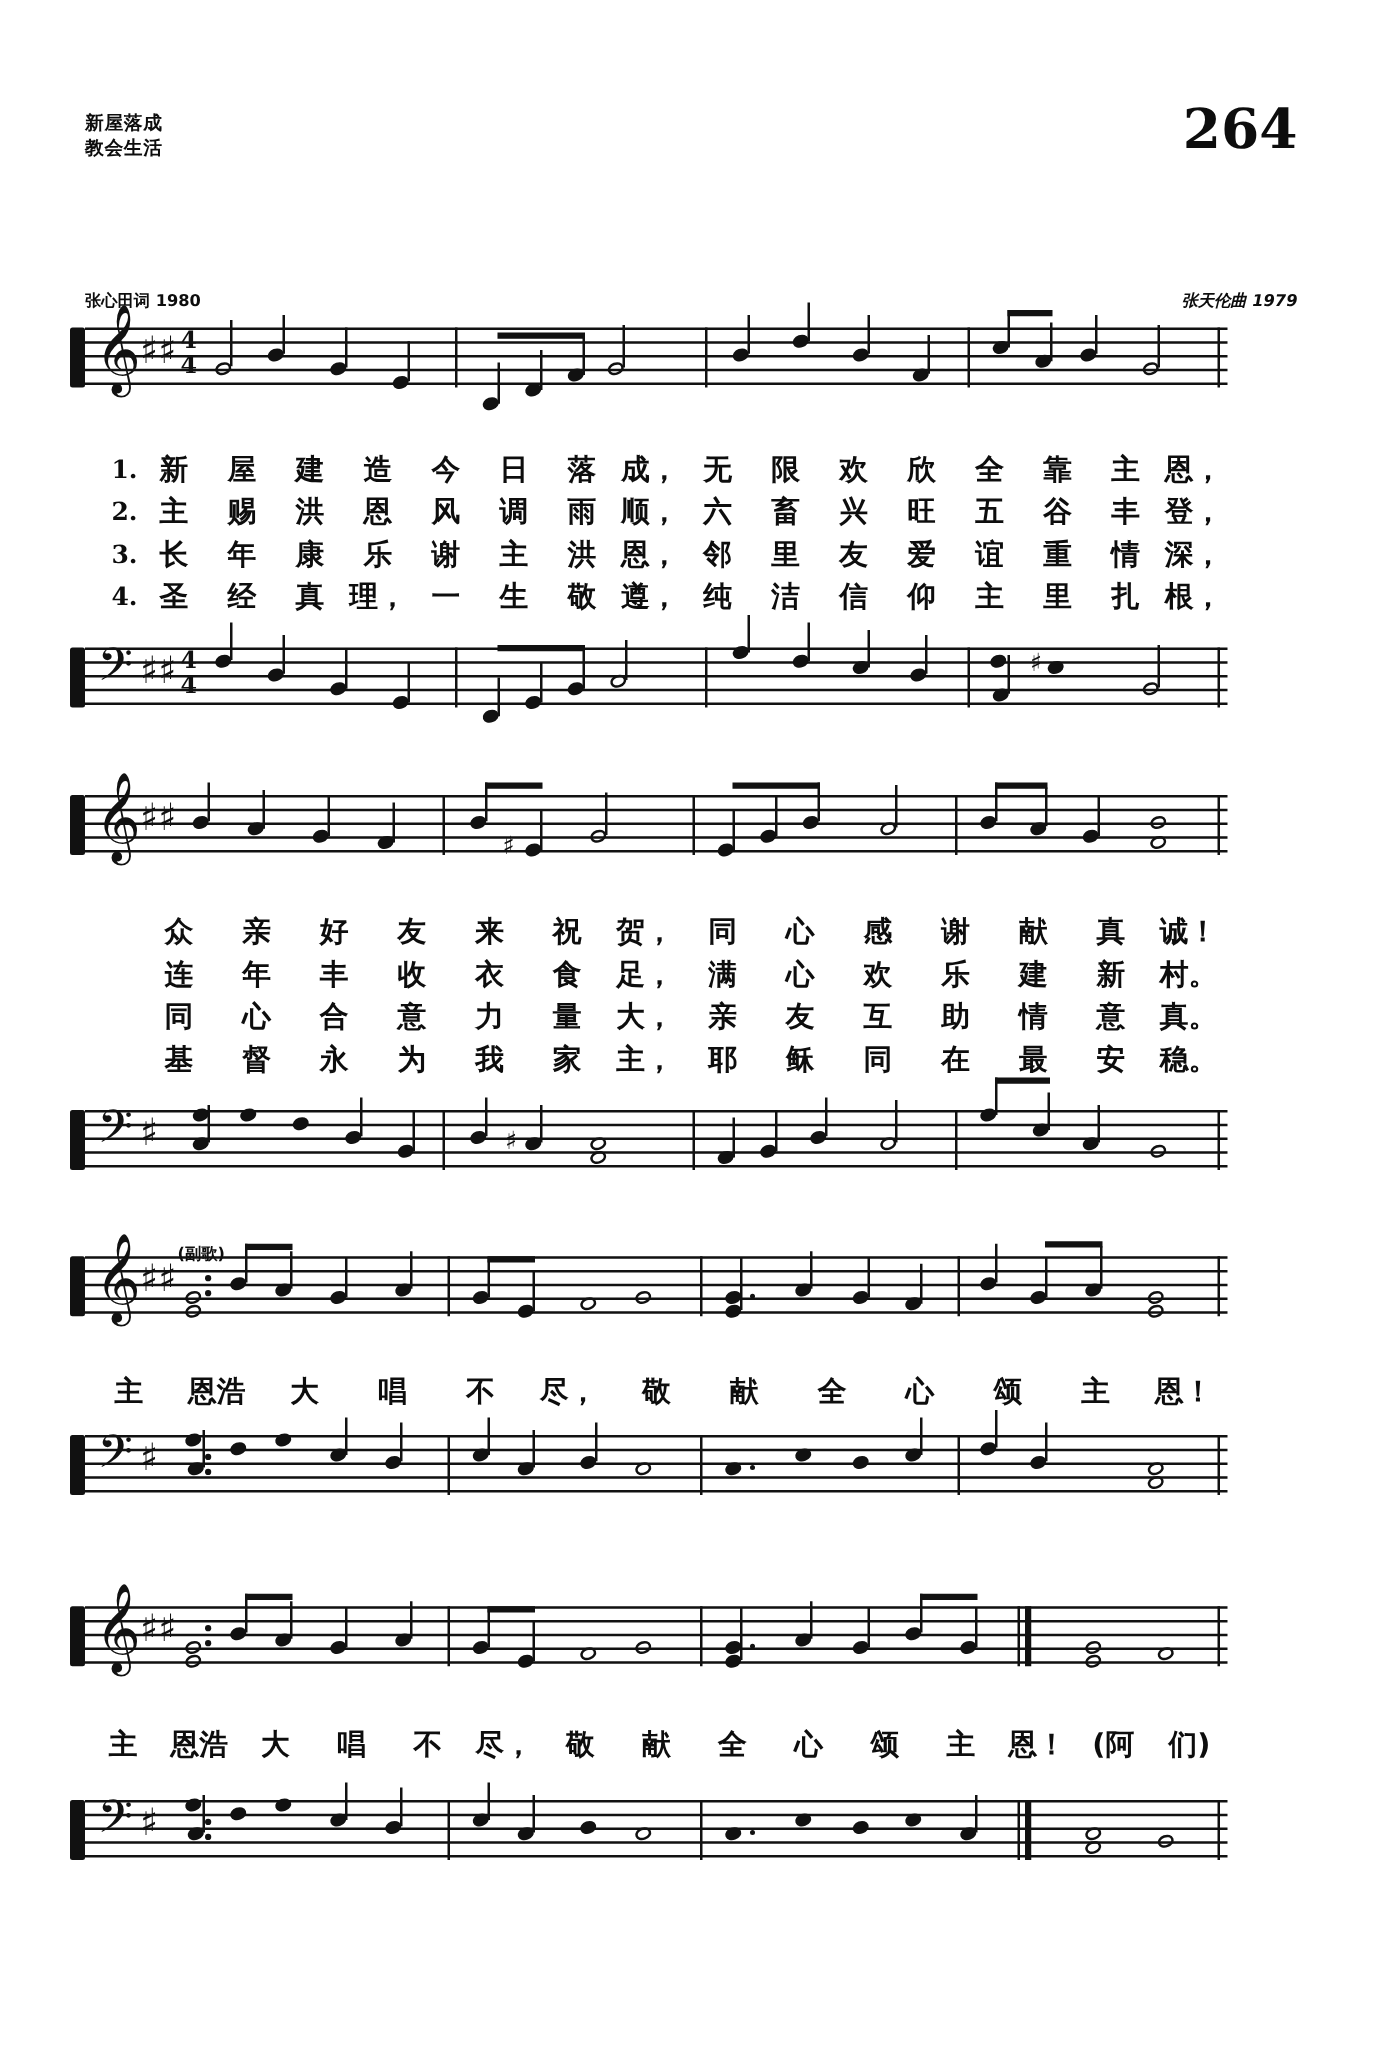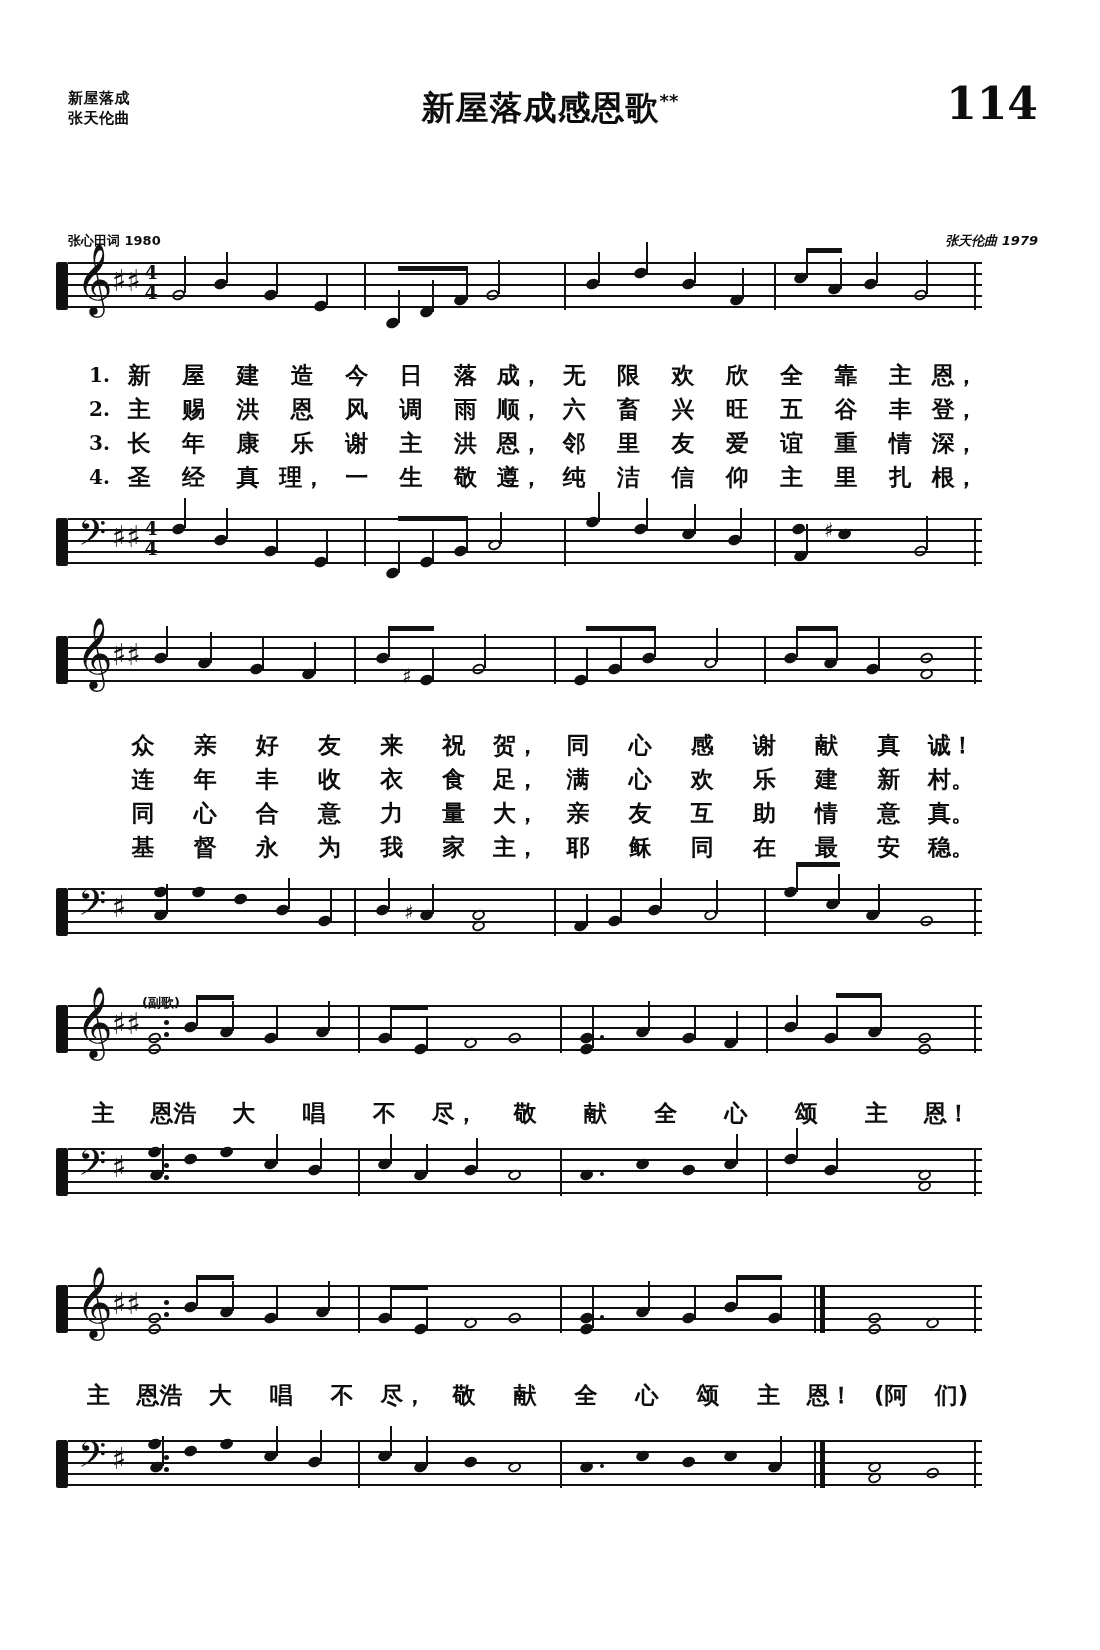--- a/index.html
+++ b/index.html
@@ -237,28 +237,25 @@
     white-space: nowrap;
   }
 </style>
 </head>
 <body>
 
 <div class="page">
 
   <div class="category">
     <div>新屋落成</div>
-    <div>张天伦曲</div>
-  </div>
-
-  <div class="title">
-    <span>新屋落成感恩歌</span><span class="stars">**</span>
-  </div>
-
-  <div class="hymn-number">114</div>
+    <div>教会生活</div>
+  </div>
+
+
+  <div class="hymn-number">264</div>
 
   <div class="credit-left">张心田词 1980</div>
   <div class="credit-right">张天伦曲 1979</div>
 
   <div class="system" style="top:262px;">
     <div class="staff">
       <div class="line"></div>
       <div class="line"></div>
       <div class="line"></div>
       <div class="line"></div>

